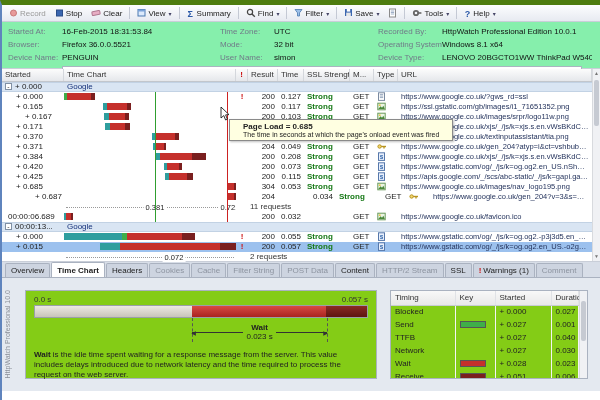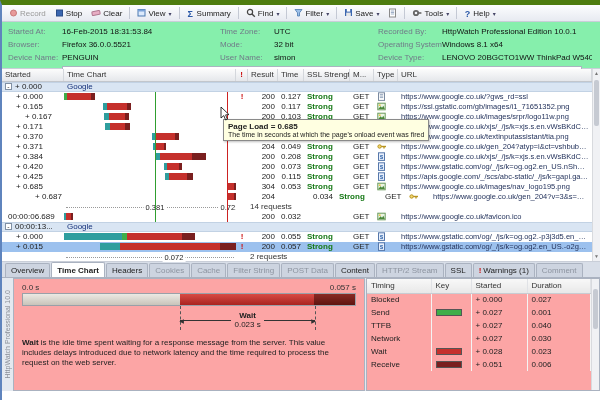--- a/index.html
+++ b/index.html
@@ -44,40 +44,40 @@
 .ssl{color:#157815;font-weight:bold}
 .url{font-size:7.5px;color:#24335c;text-overflow:ellipsis}
 .glabel{color:#14307a}
 .expand{display:inline-block;width:7px;height:7px;border:1px solid #8090a4;background:#fff;line-height:5px;text-align:center;font-size:7px;margin:0 3px 0 0;color:#333;vertical-align:middle}
 .sumlabel{color:#333;padding-left:14px}
 .sumline{position:absolute;left:2px;right:2px;top:4.5px;border-top:1px dotted #999}
 .marker{position:absolute;top:0.5px;background:#fff;padding:0 2px;transform:translateX(-50%);font-size:7.5px;color:#222}
 .vline{position:absolute;width:1px;top:10px;height:130px;z-index:3;pointer-events:none}
 #vline-green{left:153px;background:#2f9e2f}
 #vline-red{left:225px;background:#cc2222}
-.tooltip{position:absolute;left:221px;top:37px;background:#ffffe1;border:1px solid #8a8a8a;box-shadow:1px 1px 2px rgba(0,0,0,.25);padding:2px 4px;z-index:5;pointer-events:none;white-space:nowrap}
+.tooltip{position:absolute;left:227px;top:37px;background:#ffffe1;border:1px solid #8a8a8a;box-shadow:1px 1px 2px rgba(0,0,0,.25);padding:2px 13px;z-index:5;pointer-events:none;white-space:nowrap}
 .tt-title{font-weight:bold;font-size:8px;color:#222}
 .tt-body{font-size:7px;color:#222}
 .cursor{position:absolute;left:218px;top:25px;z-index:6;pointer-events:none}
 
 .vscroll{position:absolute;right:0;top:0;bottom:0;width:8px;background:#f0f1f4;border-left:1px solid #d8dade}
 .vthumb{position:absolute;left:1px;right:1px;top:11px;height:46px;background:#c6cad2;border-radius:2px}
 .varrow{position:absolute;left:0;right:0;height:9px;color:#777;font-size:5px;text-align:center;line-height:9px}
 .varrow.up{top:0}.varrow.down{bottom:0}
 
 .tabs{display:flex;align-items:flex-end;height:16px;background:#d8dee8;border-bottom:1px solid #aab2c0;padding-left:3px;gap:1px}
 .tab{display:flex;align-items:center;padding:0 5px;font-size:8px;color:#222;background:#cdd4e0;border:1px solid #aab2c0;border-bottom:none;border-radius:2px 2px 0 0;height:14px}
 .tab.selected{background:#fff;font-weight:bold;height:15px}
 .tab.disabled{color:#8d94a0}
 .twarn{color:#c11;font-weight:bold;margin-right:2px}
 
 .bottom{position:relative;height:113px;background:#e4e9f0;display:flex}
 .brand{width:11px;display:flex;align-items:center;justify-content:center}
 .brand span{writing-mode:vertical-rl;transform:rotate(180deg);font-size:7px;color:#8a8f98;white-space:nowrap}
-.panel{background:#fca5a5;border:1px solid #aab2c0;margin:0}
+.panel{background:#84cc16;border:1px solid #aab2c0;margin:12px}
 .panel.left{width:352px;position:relative;padding:4px 6px 0 6px}
 .panel.right{flex:1;margin-left:1px;position:relative;overflow:hidden}
 .scale{display:flex;justify-content:space-between;font-size:8px;color:#333;padding:0 2px}
 .tbar-wrap{position:relative;height:42px;margin:1px 2px 0 2px}
 .tbar{position:relative;height:13px;border:1px solid #9aa0a8;display:flex;overflow:hidden}
 .tbar i{display:block;height:100%}
 .seg-blocked{background:linear-gradient(#ece9e3,#c9c4ba)}
 .seg-wait{background:linear-gradient(#d84a44,#a92420)}
 .seg-receive{background:linear-gradient(#8a2a24,#5e1410)}
 .dash{position:absolute;top:13px;width:0;border-left:1px dashed #555;height:24px}
@@ -497,21 +497,21 @@
             </svg></span>
           <span class="gc url" style="flex: 1 1 0%;">https://www.google.co.uk/gen_204?v=3&amp;s=webhp&amp;atyp=csi&amp;ei=</span>
         </div>
         <div class="grow">
           <span class="gc" style="width: 62px;"></span>
           <span class="gc chart" style="width: 172px;">
             <span class="sumline"></span>
             <span class="marker" style="left: 91px;">0.381</span>
             <span class="marker" style="left: 166px;">0.721</span>
           </span>
-          <span class="gc sumlabel" style="flex: 1 1 0%;">14 requests</span>
+          <span class="gc sumlabel" style="flex: 1 1 0%;">11 requests</span>
         </div>
         <div class="grow req">
           <span class="gc started" style="width: 62px;">00:00:06.689</span>
           <span class="gc chart" style="width: 172px;">
             <span class="bar" style="left: 0px;">
               <i style="width: 2px; background: rgb(46, 158, 158);"></i>
               <i style="width: 5px; background: rgb(197, 48, 44);"></i>
               <i style="width: 2px; background: rgb(122, 31, 31);"></i>
             </span>
           </span>

